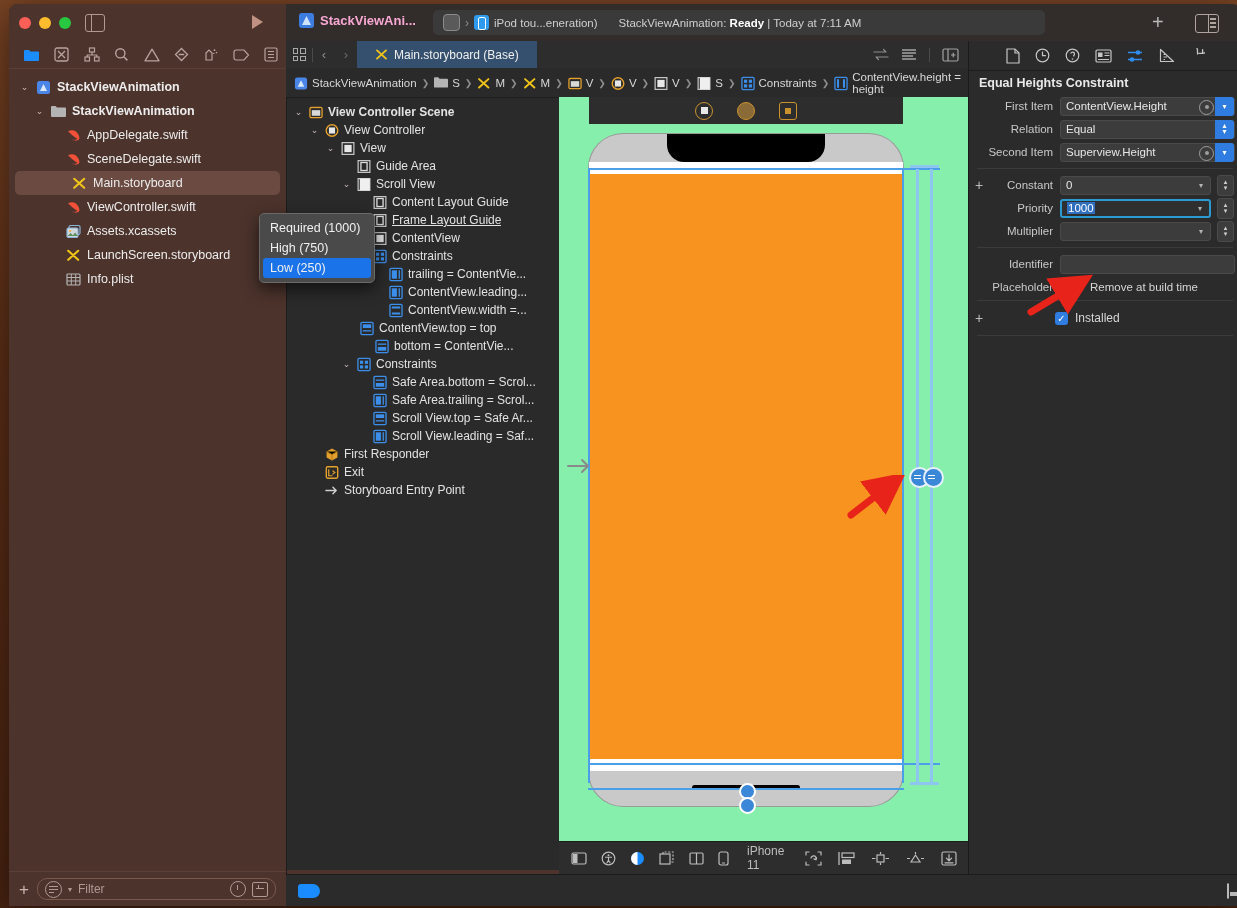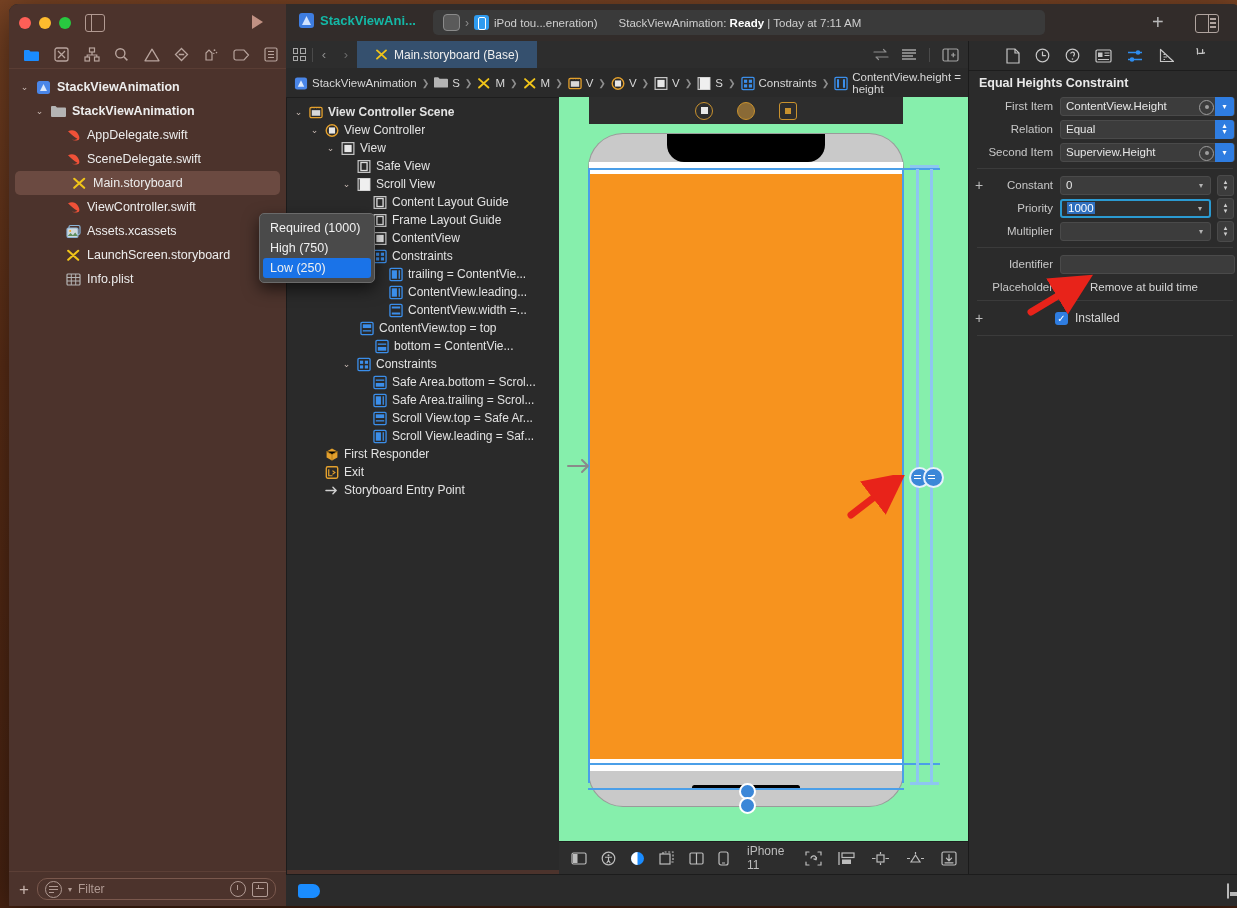--- a/index.html
+++ b/index.html
@@ -23,21 +23,21 @@
   #titlebar{position:absolute;left:0;top:0;width:100%;height:37px;background:#322c2a;}
   #titlebar-left{position:absolute;left:0;top:0;width:277px;height:37px;background:#4c332c;}
   .traffic{position:absolute;top:13px;width:12px;height:12px;border-radius:50%;}
   .traffic.red{left:10px;background:#ff5f57;}
   .traffic.yellow{left:30px;background:#febc2e;}
   .traffic.green{left:50px;background:#28c840;}
   #sidebar-toggle{position:absolute;left:76px;top:10px;width:18px;height:16px;
     border:1.4px solid #b29a92;border-radius:3px;}
   #sidebar-toggle:after{content:"";position:absolute;left:5px;top:0;width:1.4px;height:16px;background:#b29a92;}
   #run-btn{position:absolute;left:243px;top:11px;width:0;height:0;border-left:11px solid #c19183;border-top:7px solid transparent;border-bottom:7px solid transparent;}
-  #scheme-title{position:absolute;left:290px;top:9px;display:flex;align-items:center;gap:6px;font-weight:bold;font-size:13px;color:#14b8a6;}
+  #scheme-title{position:absolute;left:290px;top:9px;display:flex;align-items:center;gap:6px;font-weight:bold;font-size:13px;color:#f9a8d4;}
   .appicon{width:15px;height:15px;border-radius:3px;background:#3e7de0;position:relative;flex:none;}
   .appicon:after{content:"";position:absolute;left:3px;top:3px;width:9px;height:9px;background:#cfe2ff;
      clip-path:polygon(50% 0,100% 100%,0 100%);}
   #status-pill{position:absolute;left:424px;top:6px;width:612px;height:25px;background:#3a3a3a;border-radius:5px;display:flex;align-items:center;padding:0 10px;box-sizing:border-box;gap:5px;font-size:11.5px;color:#cfcfcf;}
   .dev-chip{width:15px;height:15px;border-radius:4px;background:#5a5a5a;border:1px solid #8a8a8a;}
   .chev{color:#8c8c8c;font-size:12px;}
   .dev-icon2{width:15px;height:15px;border-radius:3px;background:#2e9bf0;position:relative;}
   .dev-icon2:after{content:"";position:absolute;left:4px;top:2px;width:6px;height:11px;border:1.3px solid #fff;border-radius:2px;}
   #status-text b{color:#fff;}
   #plus-right{position:absolute;left:1143px;top:8px;font-size:20px;color:#b9b9b9;line-height:20px;}
@@ -377,21 +377,21 @@
           <span class="lbl">View</span>
         </div>
         <div class="row" style="padding-left: 54px;">
           <span class="disc"></span>
           <span class="ficon" style="width: 14px; height: 14px;">
             <svg width="15" height="15" viewBox="0 0 15 15">
               <rect x="1.2" y="1.2" width="12.6" height="12.6" fill="none" stroke="#c7c7c7" stroke-width="1.3"></rect>
               <rect x="4.2" y="3.2" width="6.6" height="8.6" fill="none" stroke="#dcdcdc" stroke-width="1.4"></rect>
             </svg>
           </span>
-          <span class="lbl">Safe View</span>
+          <span class="lbl">Guide Area</span>
         </div>
         <div class="row" style="padding-left: 54px;">
           <span class="disc">⌄</span>
           <span class="ficon" style="width: 14px; height: 14px;">
             <svg width="15" height="15" viewBox="0 0 15 15">
               <rect x="1.2" y="1.2" width="12.6" height="12.6" fill="none" stroke="#c7c7c7" stroke-width="1.3"></rect>
               <rect x="3" y="1.2" width="10.8" height="12.6" fill="#efefef"></rect>
             </svg>
           </span>
           <span class="lbl">Scroll View</span>
@@ -399,21 +399,21 @@
         <div class="row" style="padding-left: 70px;">
           <span class="disc"></span>
           <span class="ficon" style="width: 14px; height: 14px;">
             <svg width="15" height="15" viewBox="0 0 15 15">
               <rect x="1.2" y="1.2" width="12.6" height="12.6" fill="none" stroke="#c7c7c7" stroke-width="1.3"></rect>
               <rect x="4.2" y="3.2" width="6.6" height="8.6" fill="none" stroke="#dcdcdc" stroke-width="1.4"></rect>
             </svg>
           </span>
           <span class="lbl">Content Layout Guide</span>
         </div>
-        <div class="row" style="padding-left: 70px;">
+        <div class="row" style="padding-left: 70px; text-decoration: underline;">
           <span class="disc"></span>
           <span class="ficon" style="width: 14px; height: 14px;">
             <svg width="15" height="15" viewBox="0 0 15 15">
               <rect x="1.2" y="1.2" width="12.6" height="12.6" fill="none" stroke="#c7c7c7" stroke-width="1.3"></rect>
               <rect x="4.2" y="3.2" width="6.6" height="8.6" fill="none" stroke="#dcdcdc" stroke-width="1.4"></rect>
             </svg>
           </span>
           <span class="lbl">Frame Layout Guide</span>
         </div>
         <div class="row" style="padding-left: 70px;">

